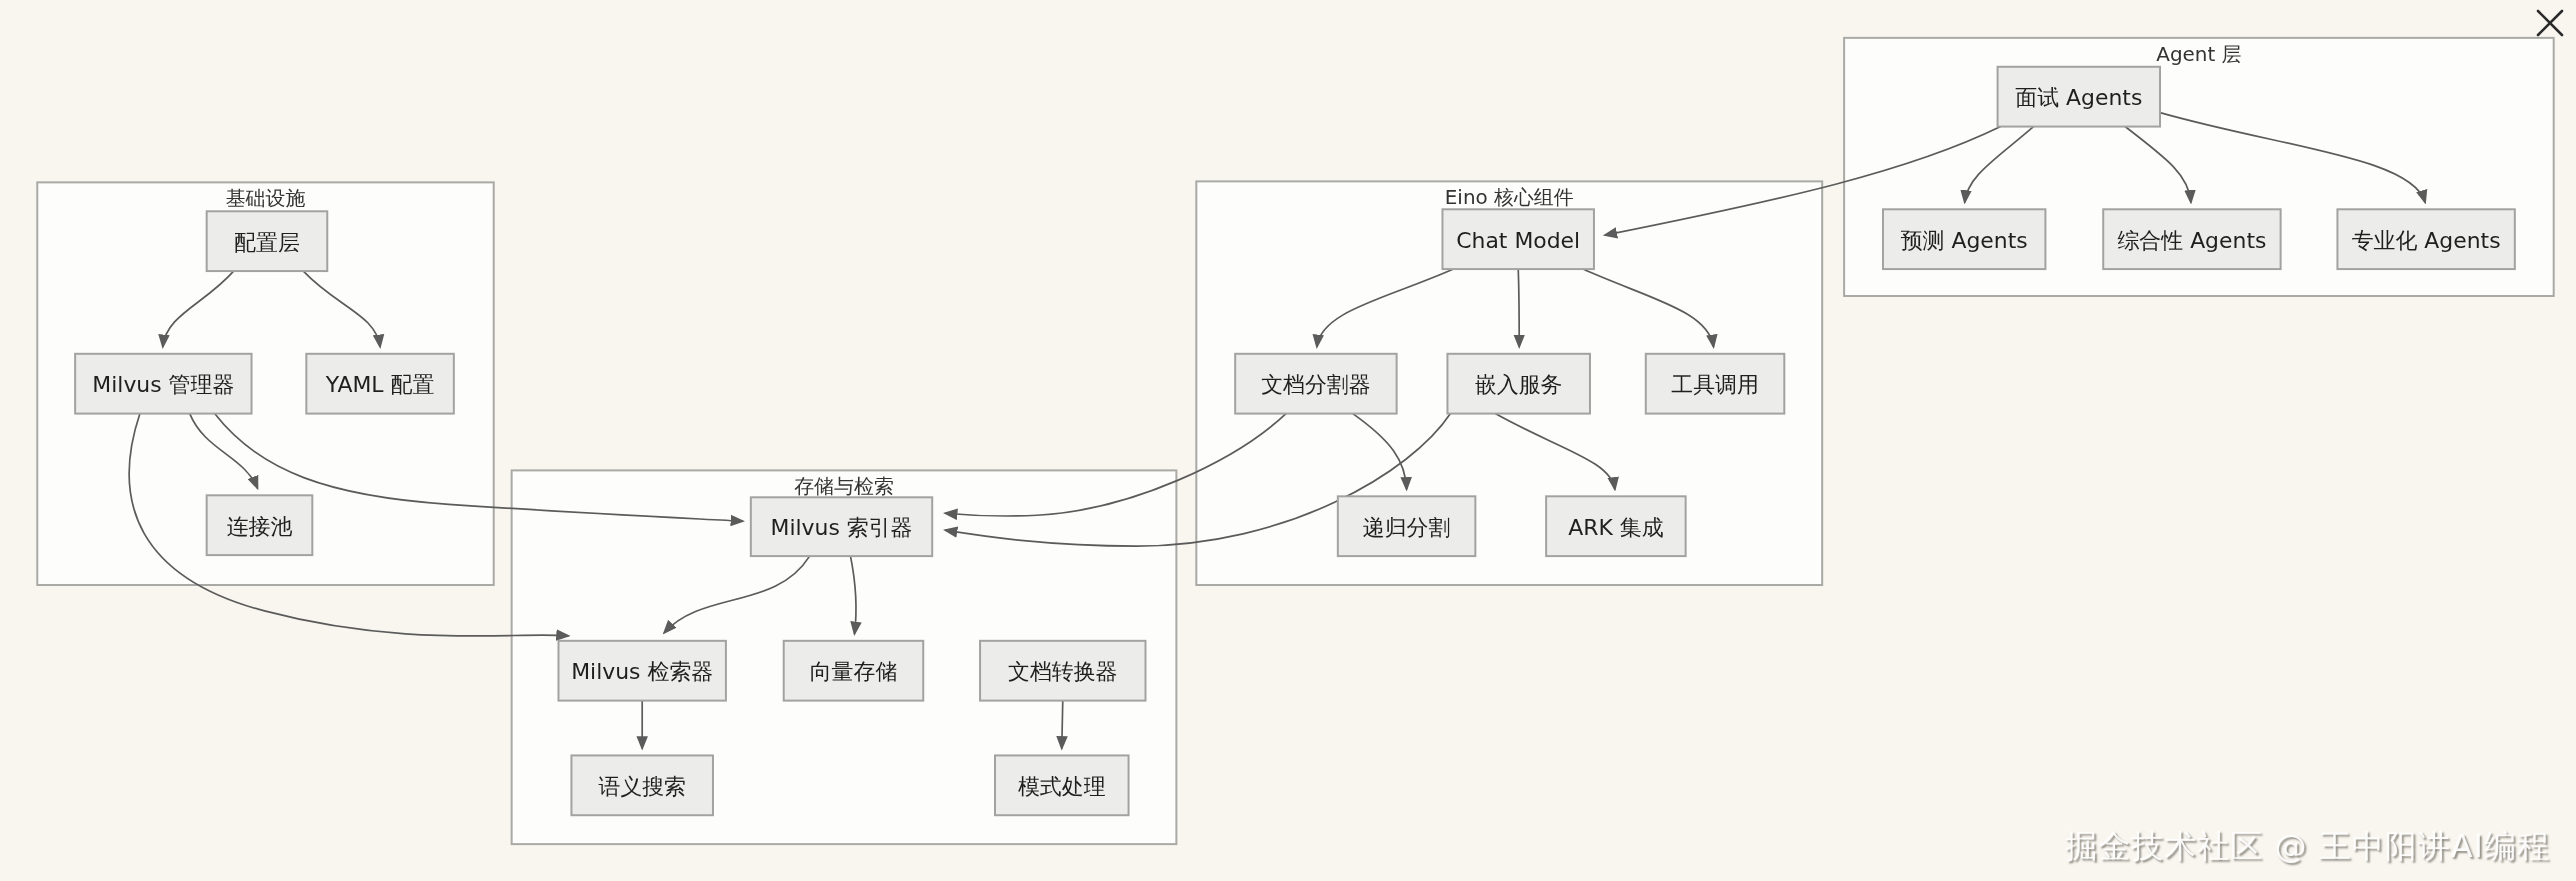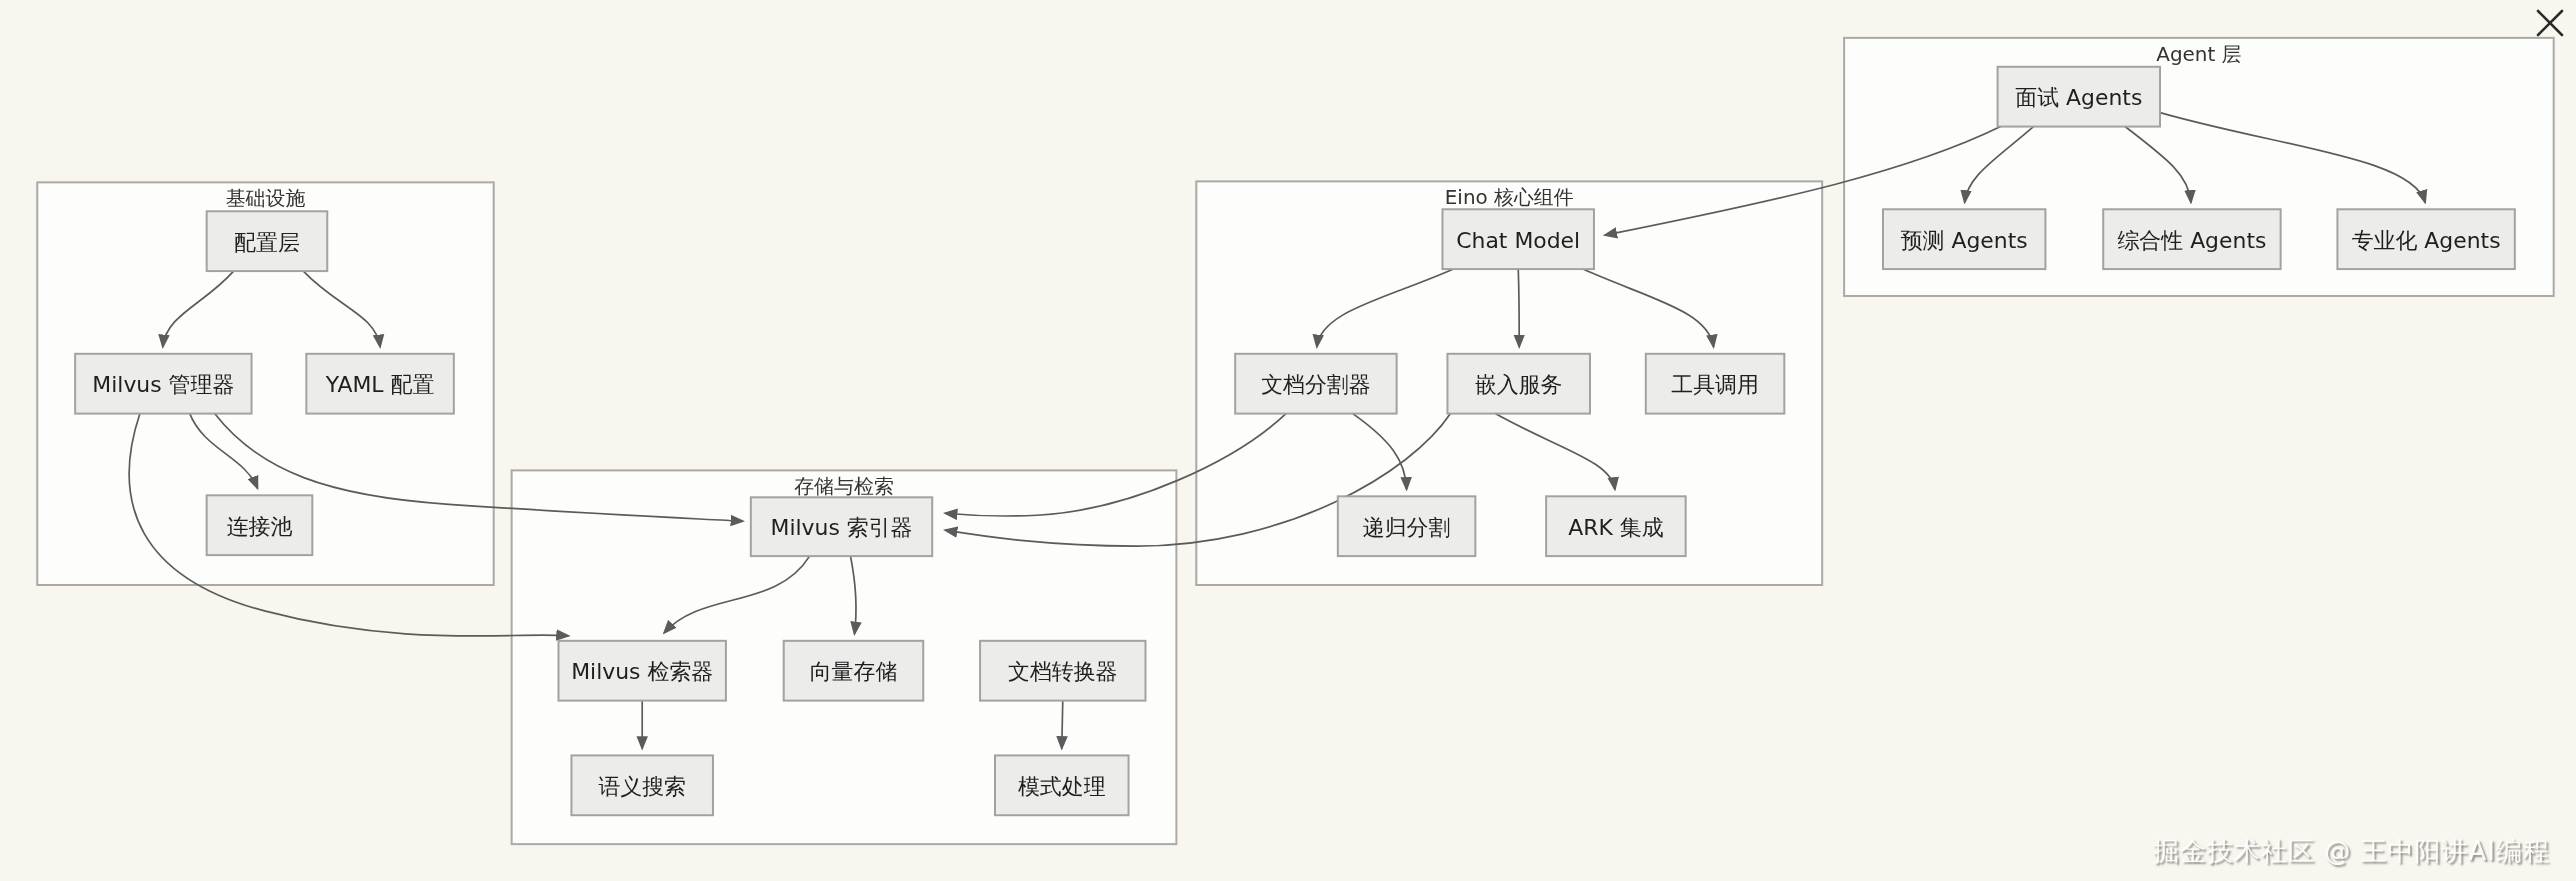--- a/index.html
+++ b/index.html
@@ -8,21 +8,21 @@
     background:#f8f6ef;
     font-family:"DejaVu Sans","Liberation Sans",sans-serif;
   }
   #diagram-svg{position:absolute;left:0;top:0;}
   .close-btn{
     position:absolute;right:8px;top:5px;width:36px;height:36px;
     display:flex;align-items:center;justify-content:center;cursor:pointer;
   }
   .watermark{
     position:absolute;right:26px;bottom:12px;
-    font-size:26px;letter-spacing:1px;
+    font-size:32px;letter-spacing:1px;
     color:rgba(255,255,255,0.92);
     text-shadow:2px 2px 2px rgba(60,55,45,0.55);
     white-space:nowrap;
     user-select:none;
   }
 </style>
 </head>
 <body style="background: rgb(248, 246, 239);">
 
 <svg id="diagram-svg" width="2576" height="881" viewBox="0 0 2584 884" xmlns="http://www.w3.org/2000/svg">

